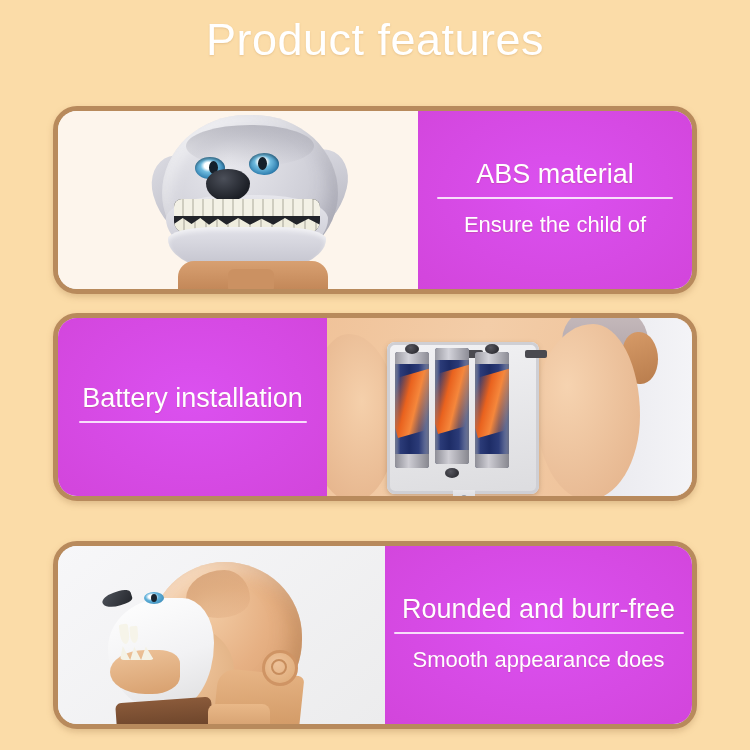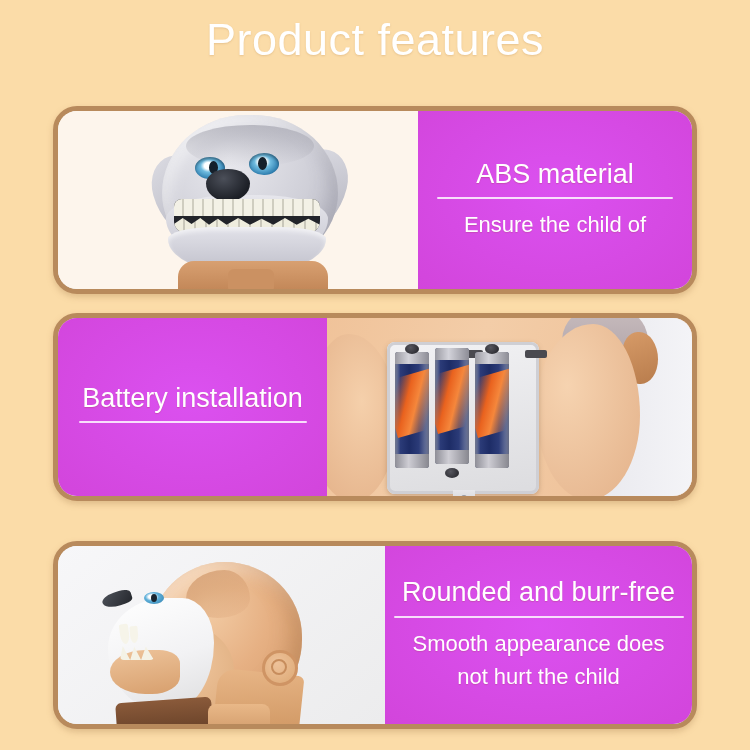--- a/index.html
+++ b/index.html
@@ -557,15 +557,14 @@
     <div class="p3-collar"></div>
     <div class="p3-earbtn"></div>
     <div class="p3-base"></div>
     <div class="p3-foot"></div>
   </div>
 
   <div class="text-panel">
     <div class="panel-heading">Rounded and burr-free</div>
     <div class="divider"></div>
     <div class="panel-sub">Smooth appearance does</div>
-    <div class="panel-sub">not hurt the child</div>
   </div>
 </div>
 
 </body></html>

